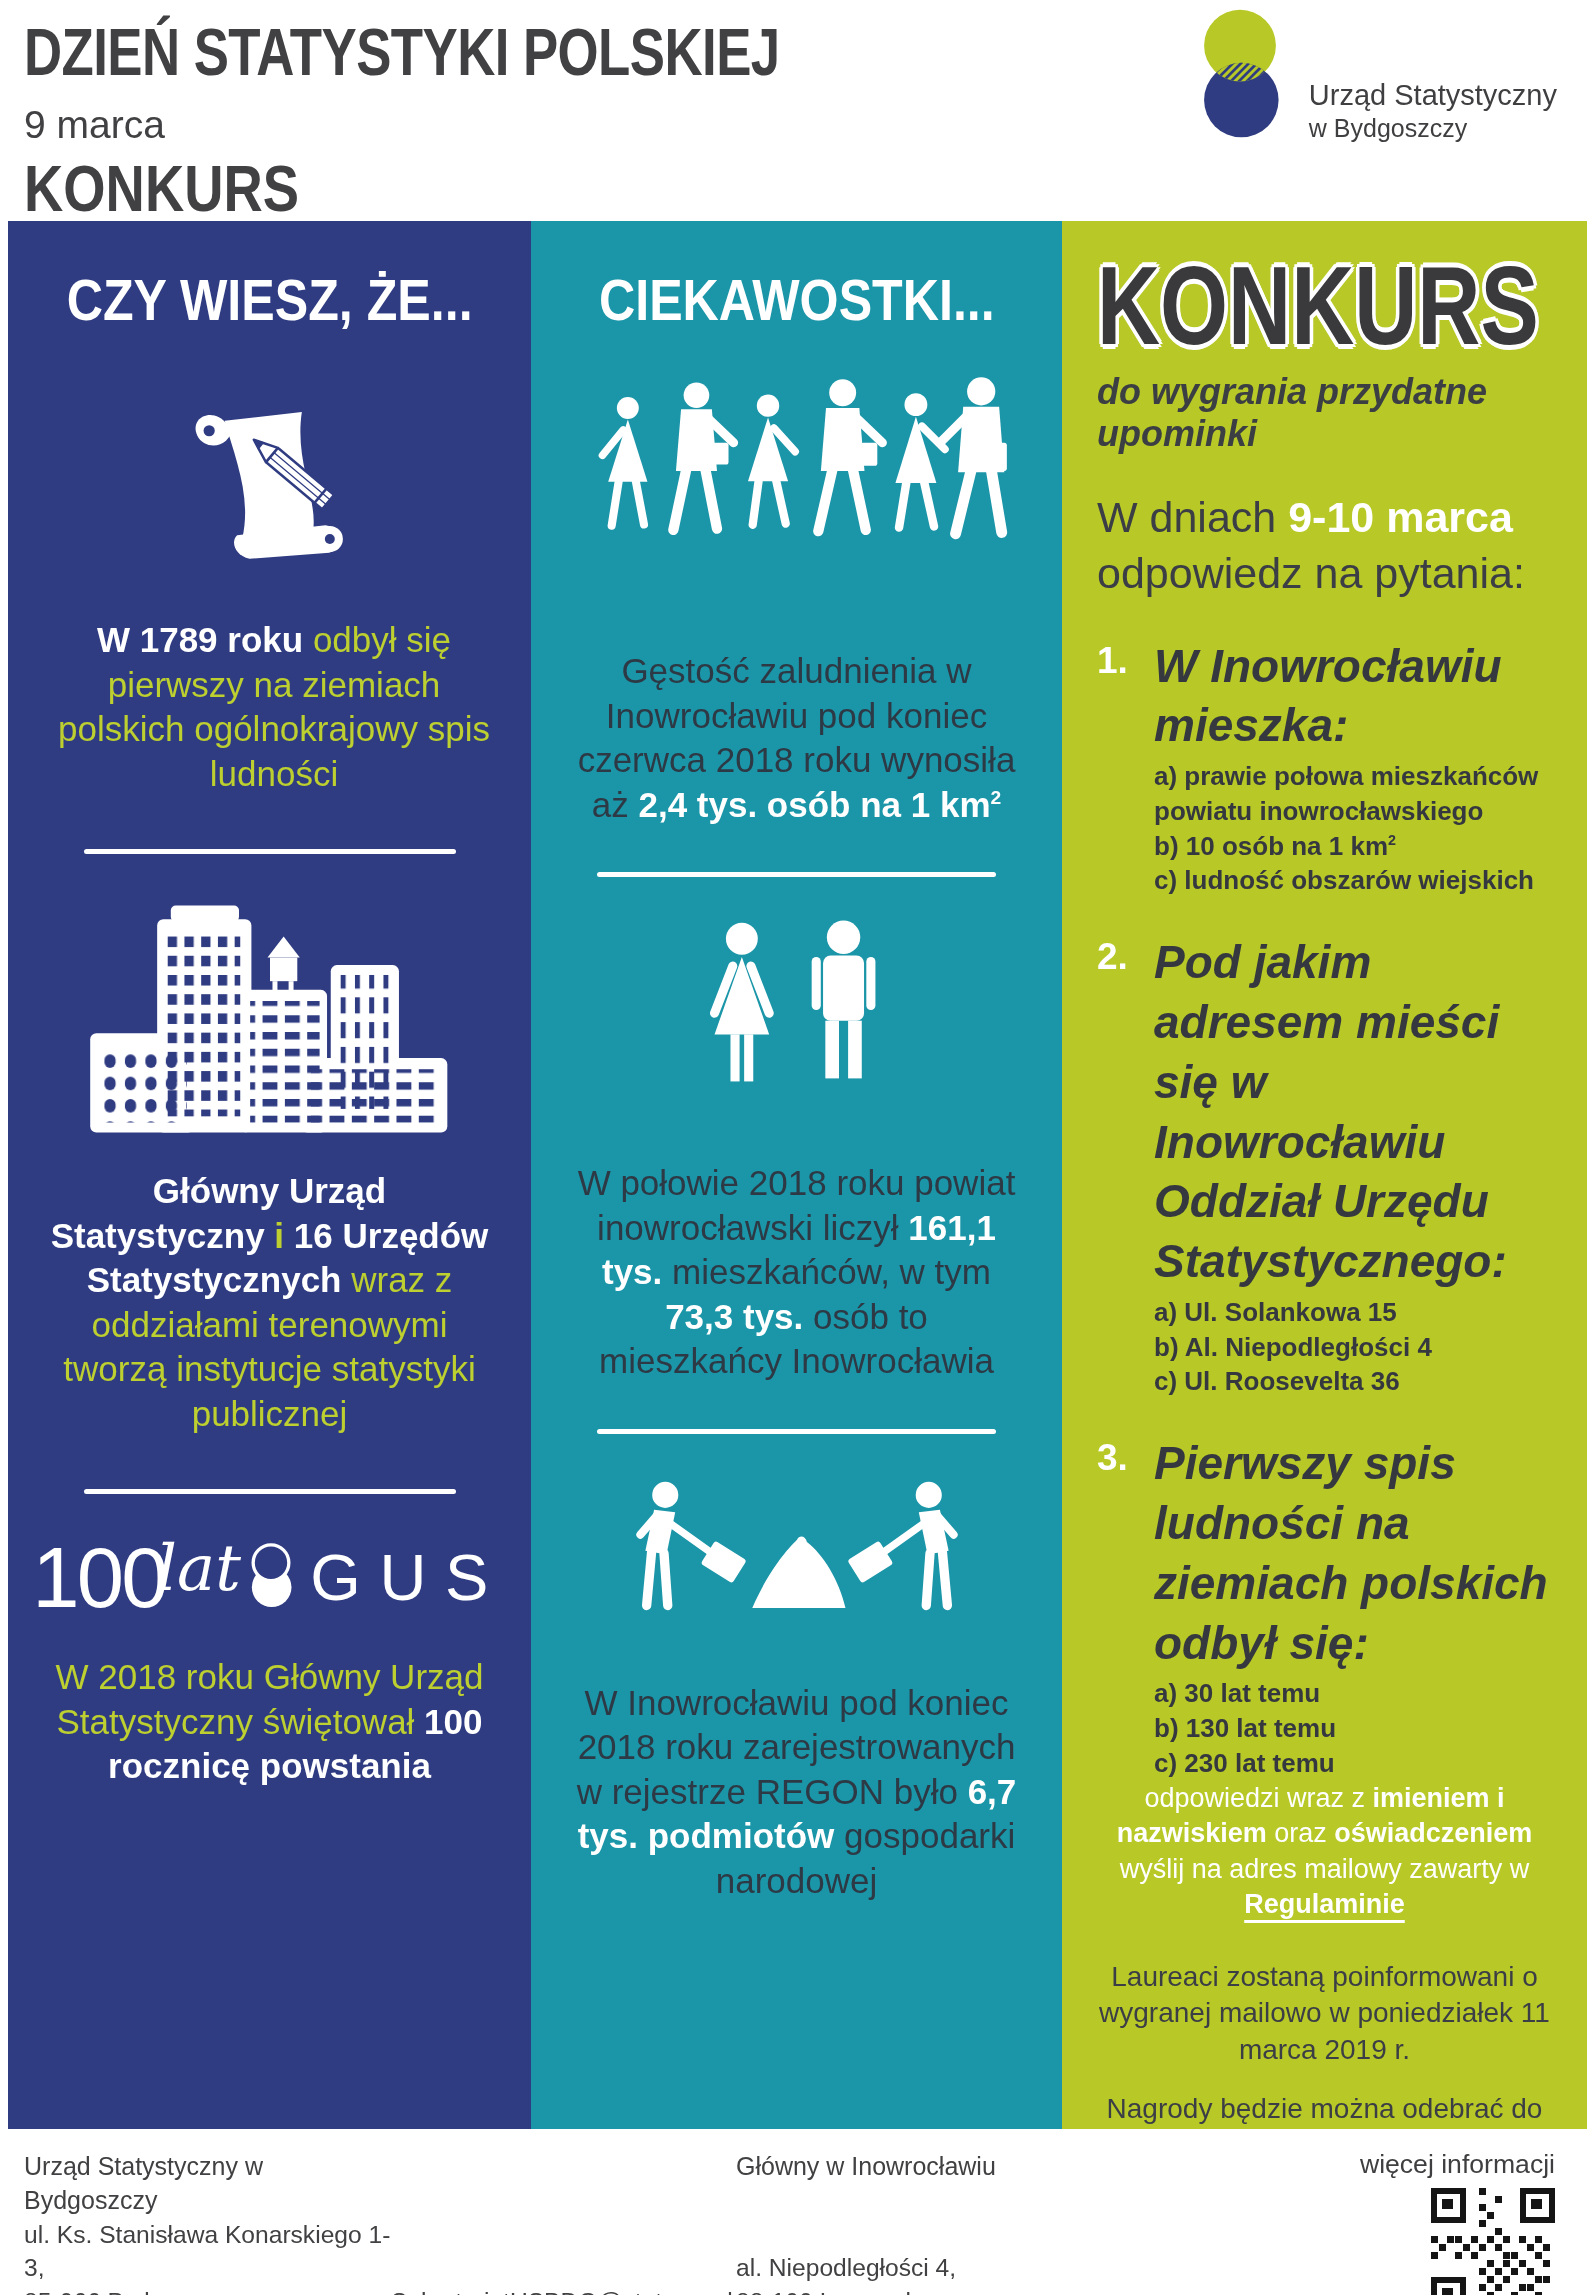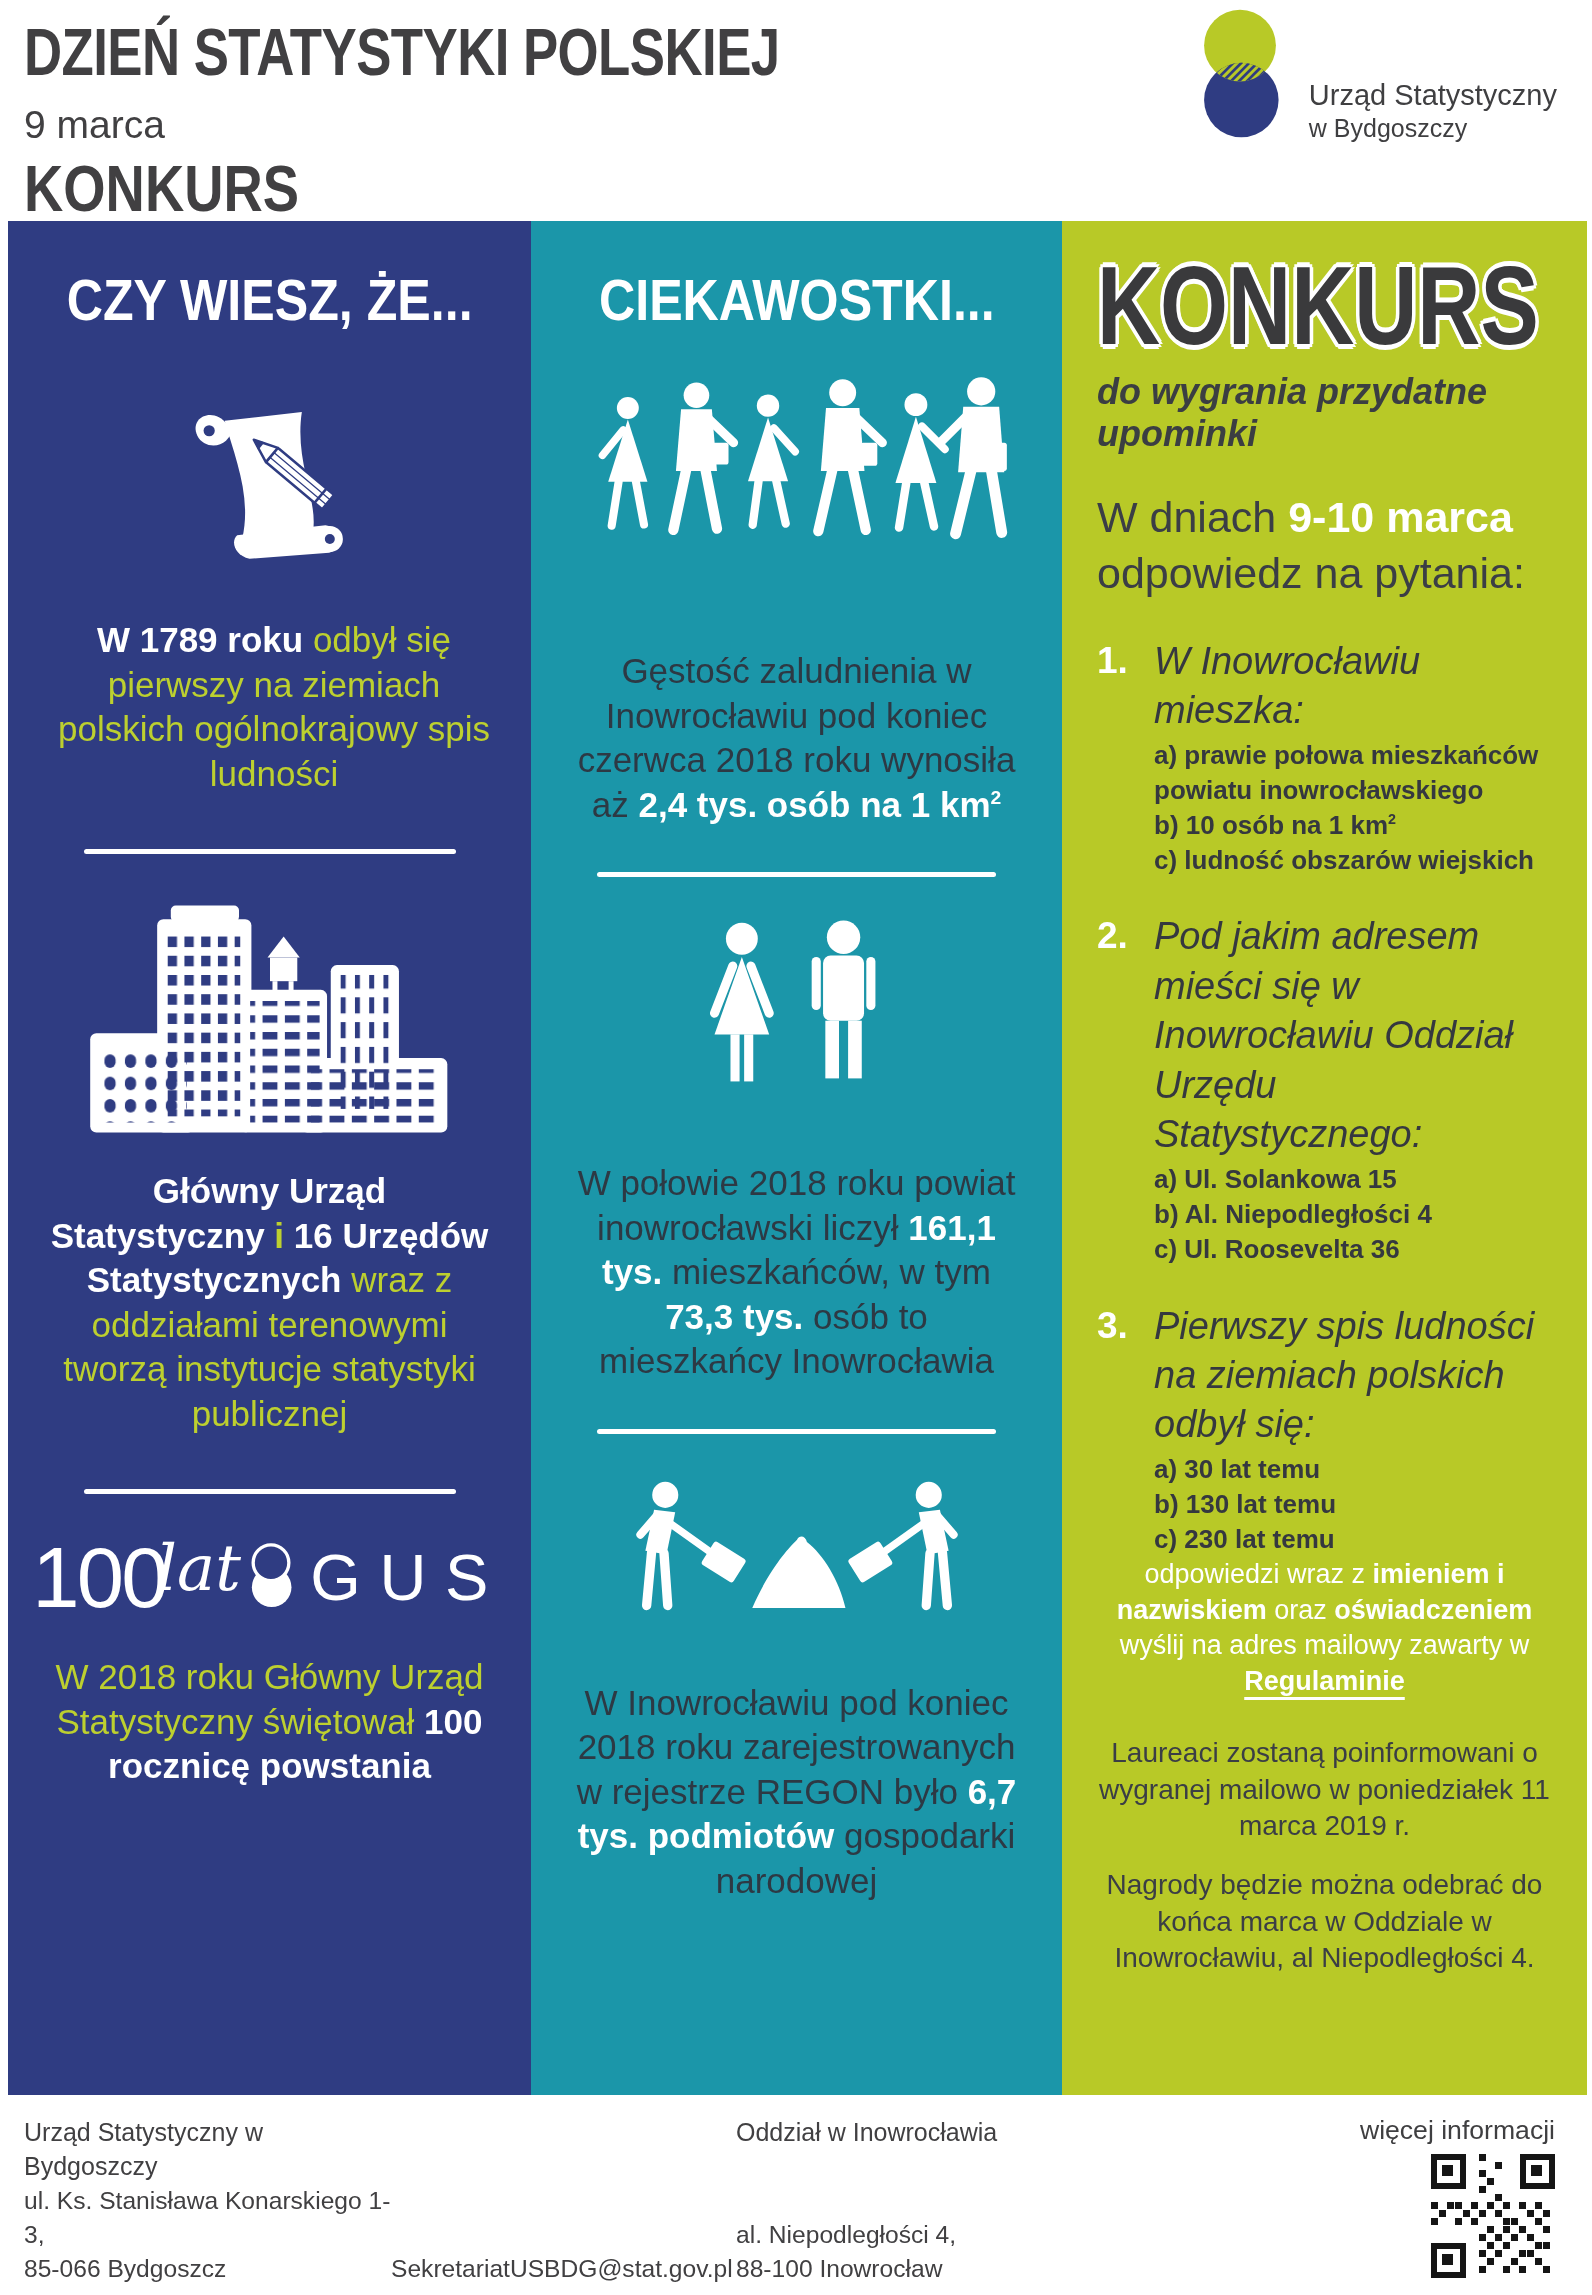--- a/index.html
+++ b/index.html
@@ -77,21 +77,21 @@
   .konkurs-h{
     font-size:112px;font-weight:bold;color:#3a3a3c;line-height:.95;white-space:nowrap;
     transform:scaleX(.78);transform-origin:left center;
     text-shadow:4.6px 0 0 #fff,-4.6px 0 0 #fff,0 4.6px 0 #fff,0 -4.6px 0 #fff,3.3px 3.3px 0 #fff,-3.3px -3.3px 0 #fff,3.3px -3.3px 0 #fff,-3.3px 3.3px 0 #fff;
   }
   .konkurs-sub{font-size:36px;font-weight:bold;font-style:italic;color:#3b3e42;margin-top:12px;}
   .intro{font-size:43px;line-height:1.3;color:var(--dark-green-text);margin-top:35px;}
   .question{margin-top:35px;font-size:33px;color:#35383f;}
   .q-row{display:flex;align-items:flex-start;}
   .q-num{color:#fff;font-weight:bold;font-size:37px;width:57px;flex:none;line-height:1.3;}
-  .q-text{font-weight:normal;font-style:italic;font-size:38px;line-height:1.3;}
+  .q-text{font-weight:bold;font-style:italic;font-size:46px;line-height:1.3;}
   .q-opts{padding-left:57px;font-weight:bold;line-height:1.34;margin-top:2.7px;font-size:26px;}
   .send{font-size:27px;color:#fff;text-align:center;line-height:1.32;width:100%;}
   .send b{font-weight:bold;}
   .rulebook{font-weight:bold;text-decoration:underline;text-decoration-thickness:2.7px;text-underline-offset:6.6px;cursor:pointer;}
   .note{font-size:28px;color:var(--dark-green-text);text-align:center;line-height:1.3;width:100%;}
   .note1{margin-top:36px;} .note2{margin-top:22.6px;}
 
   
   .footer{flex:1;display:flex;padding:20px 37px 9.3px 24px;background:#fff;}
   .f-block{display:flex;flex-direction:column;justify-content:space-between;font-size:24.6px;color:#414042;line-height:1.38;}
@@ -422,21 +422,21 @@
 
       </div>
     </div>
     <div class="f-block f-mid">
       <div>
         <div>SekretariatUSBDG@stat.gov.pl</div>
 
       </div>
     </div>
     <div class="f-block f-right">
-      <div class="f-org">Oddział w Inowrocławia</div>
+      <div class="f-org">Główny w Inowrocławiu</div>
       <div>
         <div>al. Niepodległości 4,</div>
         <div>88-100 Inowrocław</div>
 
       </div>
     </div>
     <div class="f-qr">
       <div class="f-qr-label">więcej informacji</div>
       <div class="qr">
         <div class="finder f-tl"></div>

